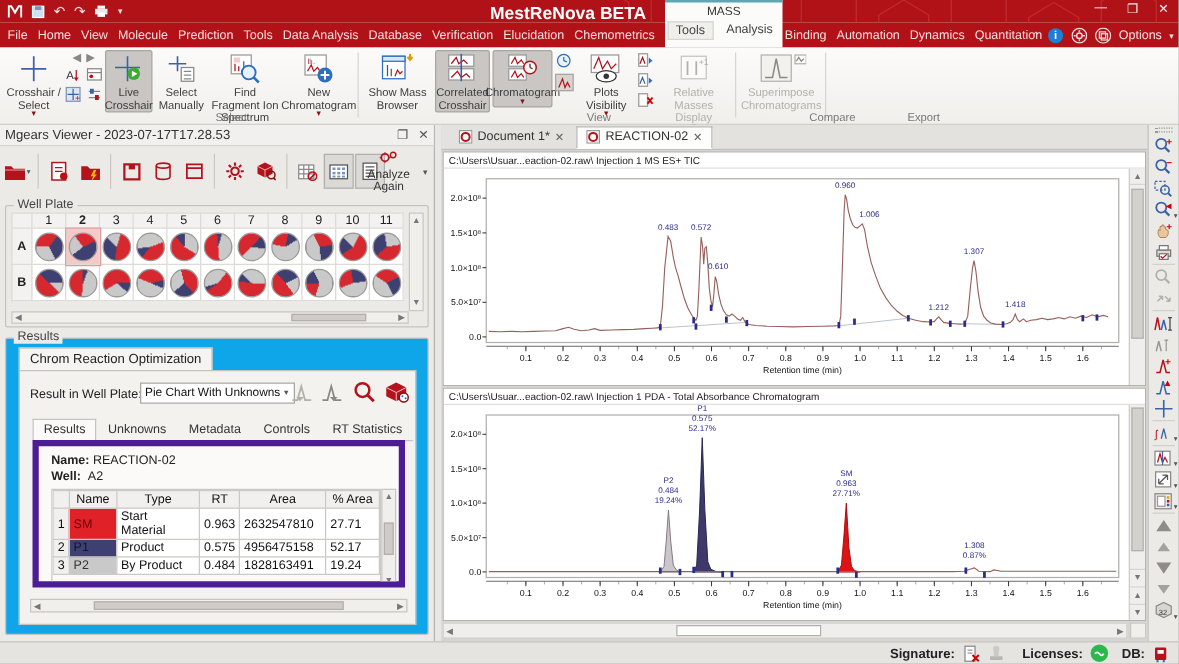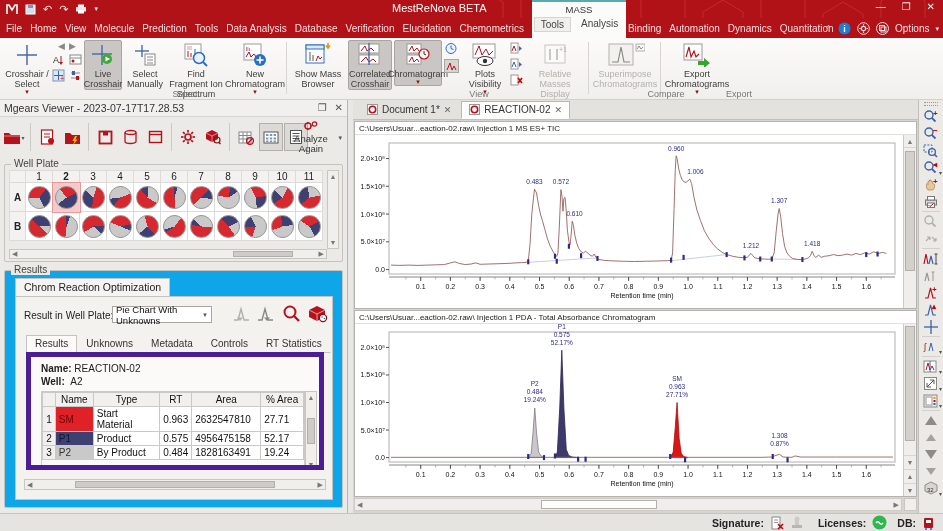--- a/index.html
+++ b/index.html
@@ -138,21 +138,21 @@
         </svg>
       <span style="font-size:11px;">↶</span>
       <span style="font-size:11px;">↷</span>
       <svg width="12" height="10">
           <rect x="1" y="3" width="10" height="4.5" fill="#e8e8e8"></rect>
           <rect x="3" y="0.5" width="6" height="2.5" fill="#fff"></rect>
           <rect x="3" y="6" width="6" height="3.5" fill="#fff"></rect>
         </svg>
       <span style="font-size:7px;">▾</span>
     </div>
-    <div style="position:absolute;left:392px;top:2px;font-size:11px;color:#fff;">MestReNova BETA</div>
+    <div style="position:absolute;left:392px;top:2px;font-size:14px;color:#fff;font-weight:bold;">MestReNova BETA</div>
     <div class="win-controls">
       <span>—</span>
       <span>❐</span>
       <span>✕</span>
     </div>
   </div>
 
   <div class="menubar">
     <div class="menu-row" id="menu-row">
         <div class="menu-item">File</div>
@@ -391,29 +391,20 @@
       <svg width="40" height="24">
           <rect x="4" y="1" width="24" height="21" fill="#f3f1ee" stroke="#b3b0ac"></rect>
           <polyline points="7,19 13,19 16,4 19,19 25,19" stroke="#8a8886" fill="none" stroke-width="1.2"></polyline>
           <rect x="31" y="1" width="9" height="7" fill="#fbfaf9" stroke="#b3b0ac"></rect>
           <polyline points="32,6 34,3 36,6 38,4" stroke="#8a8886" fill="none"></polyline>
         </svg>
       <div class="lbl">Superimpose Chromatograms</div>
     </div>
     <div class="rsep" style="left:660px;"></div>
 
-    <div class="rbtn" style="left:666px;width:62px;">
-      <svg width="28" height="24">
-          <rect x="1" y="1" width="18" height="16" fill="#fff" stroke="#999"></rect>
-          <polyline points="3,14 6,4 8,14 11,8 13,14 16,11" stroke="#b5121b" fill="none" stroke-width="1.2"></polyline>
-          <path d="M15 18 h6 v-3 l6 5 -6 5 v-3 h-6 z" fill="#35a52f"></path>
-        </svg>
-      <div class="lbl">Export Chromatograms</div>
-        <div class="caret">▾</div>
-    </div>
 
     <div class="rgroup" style="left:0;width:286px;">
         <div class="rgroup-label">Select</div>
       </div>
     <div class="rgroup" style="left:286px;width:302px;">
         <div class="rgroup-label">View</div>
       </div>
     <div class="rgroup" style="left:588px;width:72px;">
         <div class="rgroup-label">Compare</div>
       </div>
@@ -652,21 +643,21 @@
           <span class="thumb" style="width:60px;height:6px;margin-left:190px;"></span>
           <span>▶</span>
         </div>
     </div>
 
     <div class="groupbox" style="left:4px;top:170px;width:339px;height:238px;background:#0ea5e9;">
       <span class="gb-label">Results</span>
       <div class="tab-top" style="left:10px;top:7px;">Chrom Reaction Optimization</div>
       <div class="panel2" style="left:10px;top:25px;width:318px;height:204px;background:#f4f2ef;">
         <div class="kv" style="position:absolute;left:8px;top:13px;">Result in Well Plate:</div>
-        <div class="combo" style="left:96px;top:9px;width:100px;justify-content:space-between;">
+        <div class="combo" style="left:96px;top:9px;width:124px;justify-content:space-between;">
           <span>Pie Chart With Unknowns</span>
             <span style="font-size:6px;color:#555;">▼</span>
         </div>
         <svg width="20" height="18" style="position:absolute;left:216px;top:8px;">
             <polyline points="2,15 6,15 9,4 12,15 17,15" stroke="#b3b0ac" fill="none" stroke-width="1.4"></polyline>
             <polygon points="8,16 5,12.5 11,12.5" fill="#b3b0ac"></polygon>
           </svg>
         <svg width="20" height="18" style="position:absolute;left:240px;top:8px;">
             <polyline points="2,15 6,15 9,4 12,15 17,15" stroke="#8a8886" fill="none" stroke-width="1.4"></polyline>
             <polygon points="11,16 8,12.5 14,12.5" fill="#8a8886"></polygon>

